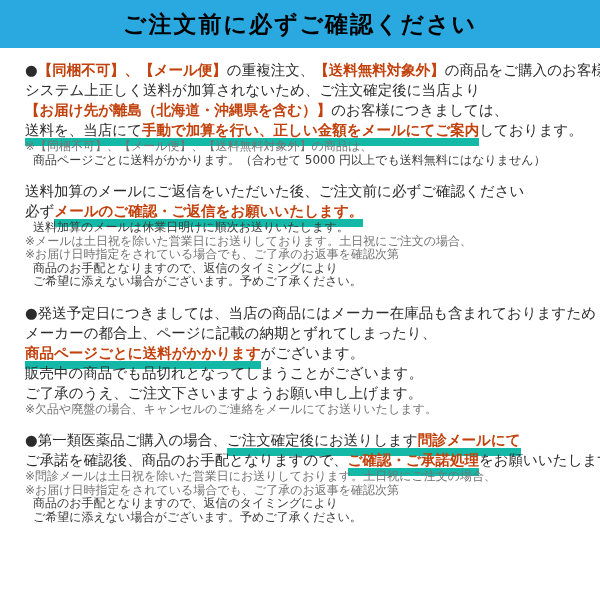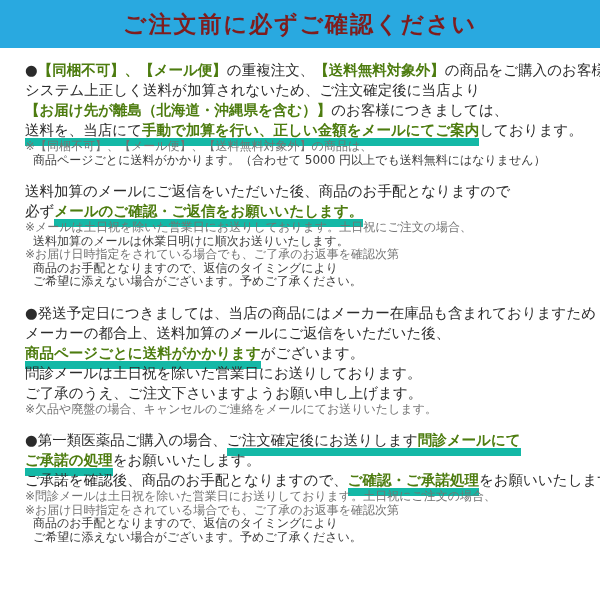--- a/index.html
+++ b/index.html
@@ -6,66 +6,65 @@
   body{
     width:600px;height:600px;overflow:hidden;background:#ffffff;
     font-family:"DejaVu Sans","Liberation Sans",sans-serif;
     color:#2b2b2b;
   }
   .header{
     height:48px;background:#29A9E0;
     display:flex;align-items:center;justify-content:center;
   }
   .header-title{
-    color:#7f1d1d;font-weight:bold;font-size:23px;letter-spacing:2px;
+    color:#000000;font-weight:bold;font-size:23px;letter-spacing:2px;
   }
   .notice-body{padding:12px 0 0 25px;}
   .block{margin-bottom:14px;}
   .line{white-space:nowrap;}
   .line-main{font-size:14.5px;line-height:20px;}
   .line-note{font-size:12px;line-height:13.5px;color:#737373;}
   .line-note-indent{font-size:12px;line-height:13.5px;margin-left:8px;color:#3a3a3a;}
-  .bold{font-weight:bold;color:#4d7c0f;}
+  .bold{font-weight:bold;color:#c2410c;}
   .redline{border-bottom:8px solid #14b8a6;}
 </style>
 </head>
 <body>
 
 <div class="header">
   <span class="header-title">ご注文前に必ずご確認ください</span>
 </div>
 
 <div class="notice-body">
     <div class="block">
       <div class="line line-main"><span>●</span><span class="bold">【同梱不可】、【メール便】</span><span>の重複注文、</span><span class="bold">【送料無料対象外】</span><span>の商品をご購入のお客様、</span></div>
       <div class="line line-main"><span>システム上正しく送料が加算されないため、ご注文確定後に当店より</span></div>
       <div class="line line-main"><span class="bold">【お届け先が離島（北海道・沖縄県を含む）】</span><span>のお客様につきましては、</span></div>
       <div class="line line-main"><span class="redline">送料を、当店にて</span><span class="bold redline">手動で加算を行い、正しい金額をメールにてご案内</span><span>しております。</span></div>
       <div class="line line-note"><span>※【同梱不可】、【メール便】、【送料無料対象外】の商品は、</span></div>
       <div class="line line-note-indent"><span>商品ページごとに送料がかかります。（合わせて 5000 円以上でも送料無料にはなりません）</span></div>
     </div>
     <div class="block">
-      <div class="line line-main"><span>送料加算のメールにご返信をいただいた後、商品のお手配となりますので</span></div>
+      <div class="line line-main"><span>送料加算のメールにご返信をいただいた後、ご注文前に必ずご確認ください</span></div>
       <div class="line line-main"><span>必ず</span><span class="bold redline">メールのご確認・ご返信をお願いいたします。</span></div>
+      <div class="line line-note-indent"><span>送料加算のメールは休業日明けに順次お送りいたします。</span></div>
       <div class="line line-note"><span>※メールは土日祝を除いた営業日にお送りしております。土日祝にご注文の場合、</span></div>
-      <div class="line line-note-indent"><span>送料加算のメールは休業日明けに順次お送りいたします。</span></div>
       <div class="line line-note"><span>※お届け日時指定をされている場合でも、ご了承のお返事を確認次第</span></div>
       <div class="line line-note-indent"><span>商品のお手配となりますので、返信のタイミングにより</span></div>
       <div class="line line-note-indent"><span>ご希望に添えない場合がございます。予めご了承ください。</span></div>
     </div>
     <div class="block">
       <div class="line line-main"><span>●発送予定日につきましては、当店の商品にはメーカー在庫品も含まれておりますため</span></div>
-      <div class="line line-main"><span>メーカーの都合上、送料加算のメールにご返信をいただいた後、</span></div>
+      <div class="line line-main"><span>メーカーの都合上、ページに記載の納期とずれてしまったり、</span></div>
       <div class="line line-main"><span class="bold redline">商品ページごとに送料がかかります</span><span>がございます。</span></div>
-      <div class="line line-main"><span>問診メールは土日祝を除いた営業日にお送りしております。</span></div>
+      <div class="line line-main"><span>販売中の商品でも品切れとなってしまうことがございます。</span></div>
       <div class="line line-main"><span>ご了承のうえ、ご注文下さいますようお願い申し上げます。</span></div>
       <div class="line line-note"><span>※欠品や廃盤の場合、キャンセルのご連絡をメールにてお送りいたします。</span></div>
     </div>
     <div class="block">
       <div class="line line-main"><span>●第一類医薬品ご購入の場合、</span><span class="redline">ご注文確定後にお送りします</span><span class="bold redline">問診メールにて</span></div>
-      <div class="line line-main"><span class="bold redline">ご承諾の処理</span><span>をお願いいたします。</span></div>
       <div class="line line-main"><span>ご承諾を確認後、商品のお手配となりますので、</span><span class="bold redline">ご確認・ご承諾処理</span><span>をお願いいたします。</span></div>
       <div class="line line-note"><span>※問診メールは土日祝を除いた営業日にお送りしております。土日祝にご注文の場合、</span></div>
       <div class="line line-note"><span>※お届け日時指定をされている場合でも、ご了承のお返事を確認次第</span></div>
       <div class="line line-note-indent"><span>商品のお手配となりますので、返信のタイミングにより</span></div>
       <div class="line line-note-indent"><span>ご希望に添えない場合がございます。予めご了承ください。</span></div>
     </div>
   </div>
 
 </body></html>

